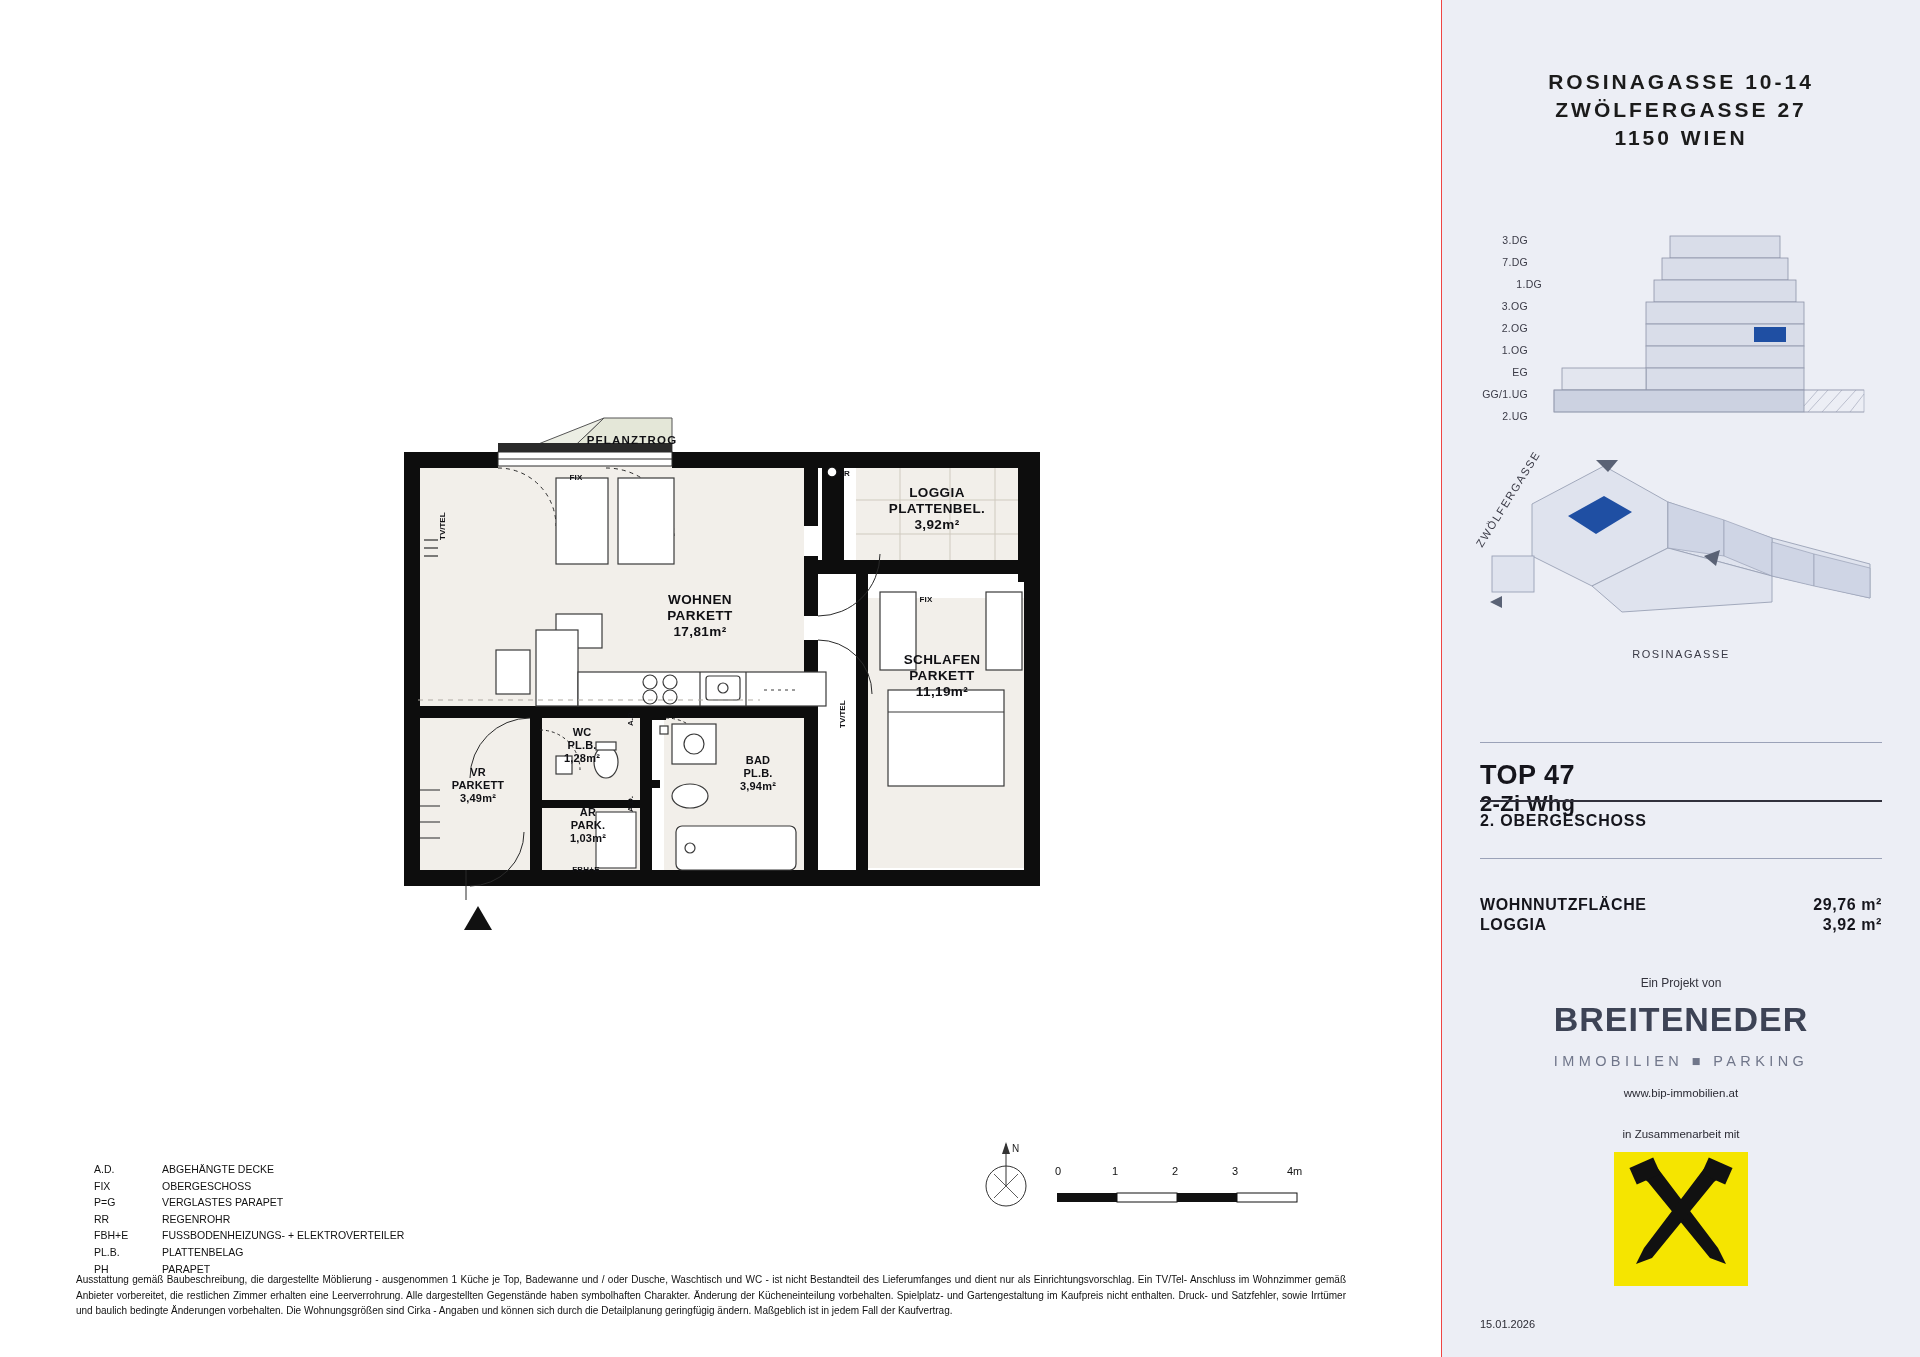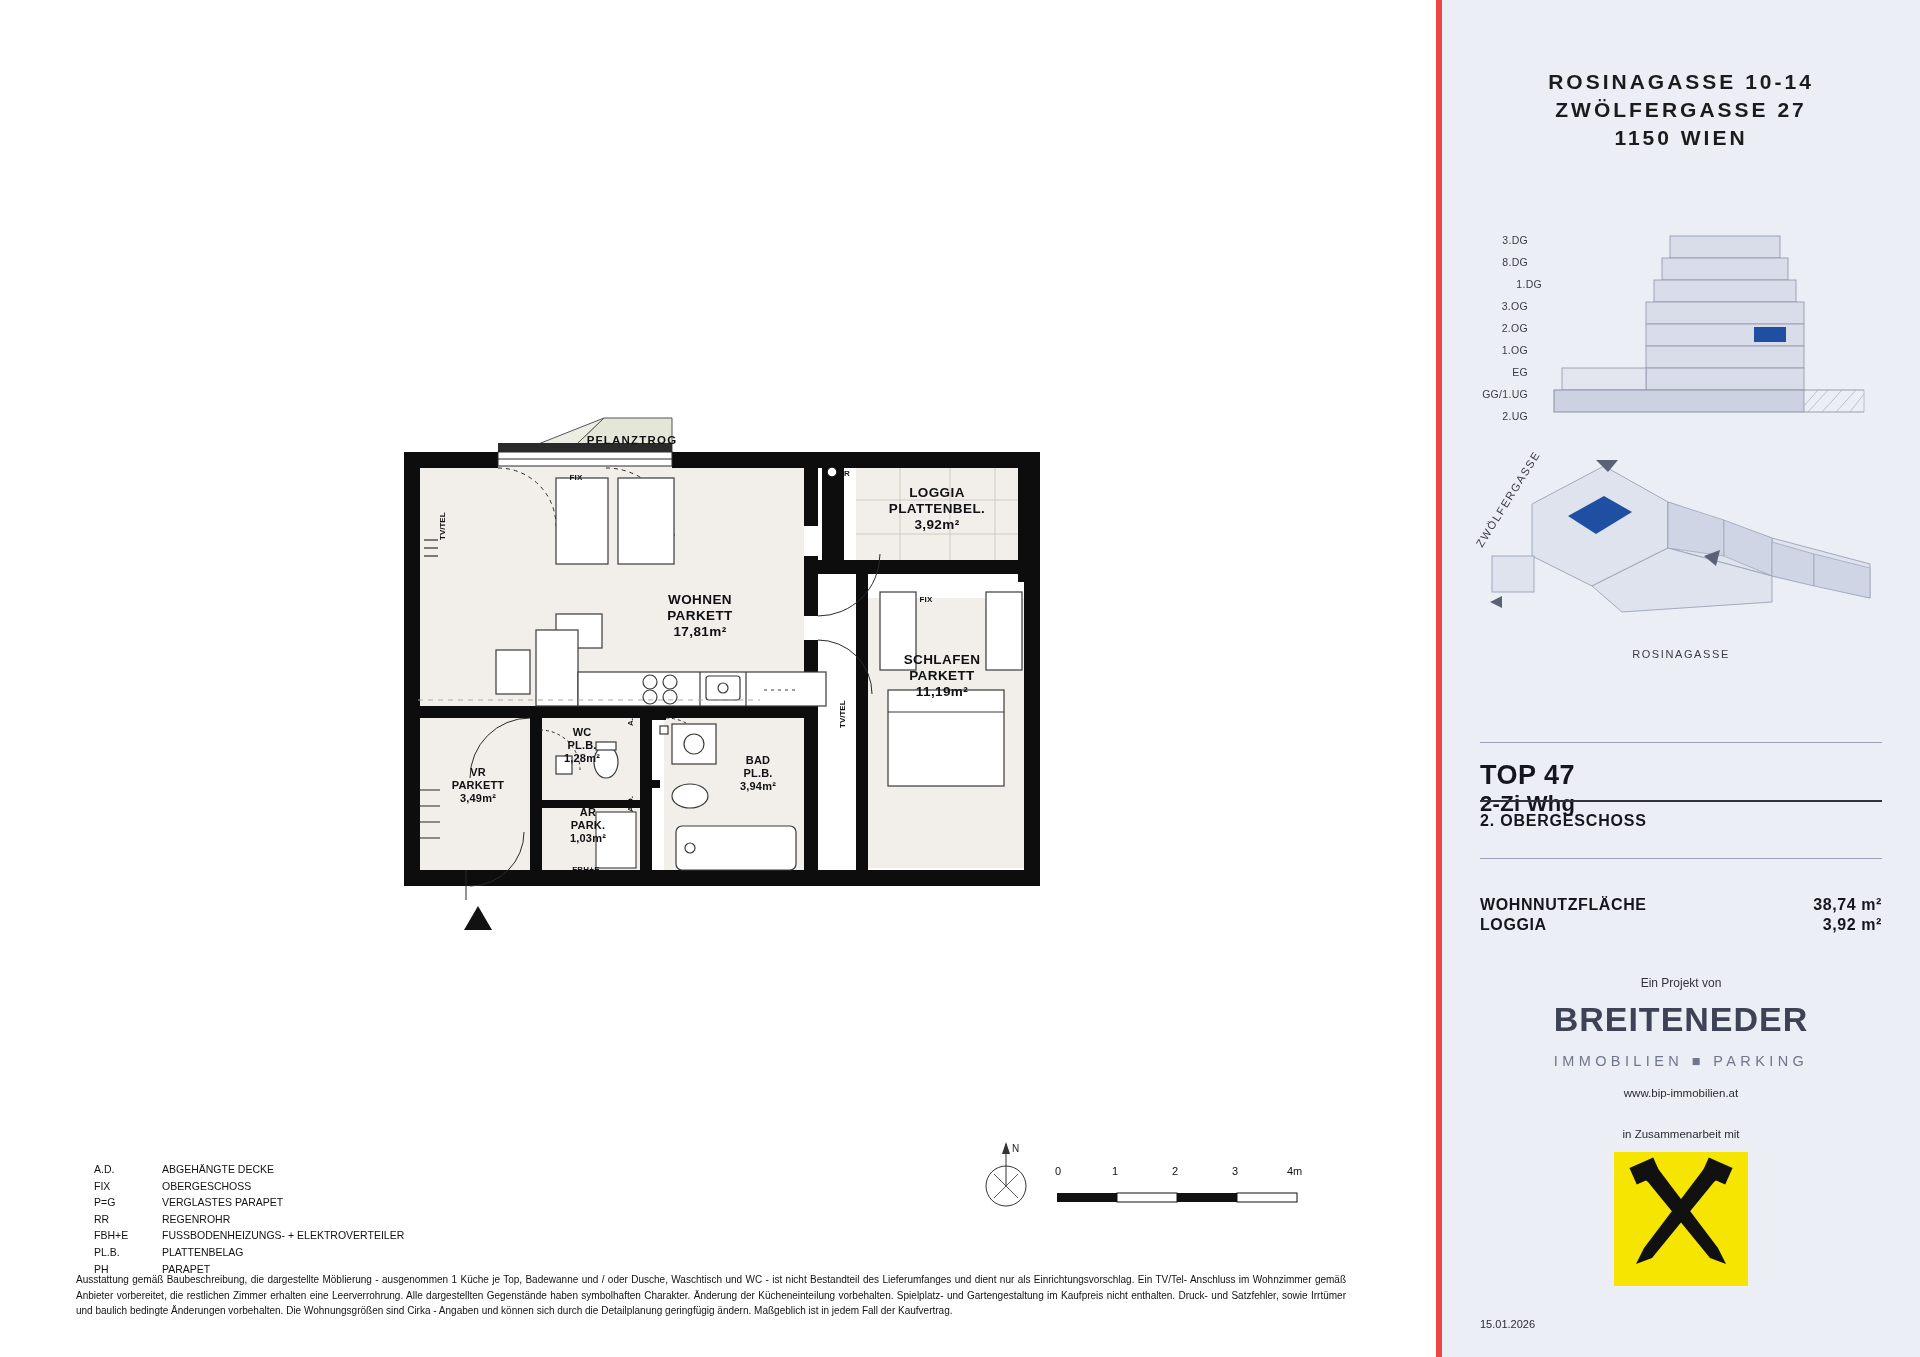--- a/index.html
+++ b/index.html
@@ -7,21 +7,21 @@
     width:1920px;height:1357px;
     background:#ffffff;
     font-family:"Liberation Sans", sans-serif;
     overflow:hidden;
     position:relative;
   }
   
   #right-panel{
     position:absolute;top:0;right:0;width:478px;height:1357px;
     background:#eceef5;
-    border-left:6px solid #ef4444;
+    border-left:1px solid #ef4444;
   }
   #rp-inner{position:absolute;left:0;top:0;width:478px;height:1357px;}
   .rp-title{
     text-align:center;color:#1b1b1b;font-weight:bold;
     letter-spacing:3px;font-size:21px;line-height:28px;
   }
   #title-block{position:absolute;top:68px;left:0;width:478px;}
   
   #elevation{position:absolute;top:228px;left:40px;width:400px;height:215px;}
   .floor-label{
@@ -367,21 +367,21 @@
   <div id="rp-inner">
 
     <div id="title-block">
       <div class="rp-title">ROSINAGASSE 10-14</div>
       <div class="rp-title">ZWÖLFERGASSE 27</div>
       <div class="rp-title">1150 WIEN</div>
     </div>
 
     <div id="elevation">
       <div class="floor-label" style="left:0px;top:6px;">3.DG</div>
-      <div class="floor-label" style="left:0px;top:28px;">8.DG</div>
+      <div class="floor-label" style="left:0px;top:28px;">7.DG</div>
       <div class="floor-label" style="left:14px;top:50px;">1.DG</div>
       <div class="floor-label" style="left:0px;top:72px;">3.OG</div>
       <div class="floor-label" style="left:0px;top:94px;">2.OG</div>
       <div class="floor-label" style="left:0px;top:116px;">1.OG</div>
       <div class="floor-label" style="left:0px;top:138px;">EG</div>
       <div class="floor-label" style="left:-14px;top:160px;width:60px;">GG/1.UG</div>
       <div class="floor-label" style="left:0px;top:182px;">2.UG</div>
 
       <svg class="elev-svg" width="340" height="210" viewBox="0 0 340 210">
         <g stroke="#8d93a8" stroke-width="0.8" fill="#d9dde9">
@@ -453,21 +453,21 @@
     </div>
 
     <div class="hr" style="top:800px;height:2px;background:#31313c;"></div>
 
     <div id="floor-line">2. OBERGESCHOSS</div>
 
     <div class="hr" style="top:858px;"></div>
 
     <div class="area-row" style="top:896px;gap:24px;">
       <span>WOHNNUTZFLÄCHE</span>
-      <span>38,74 m²</span>
+      <span>29,76 m²</span>
     </div>
     <div class="area-row" style="top:916px;">
       <span>LOGGIA</span>
       <span>3,92 m²</span>
     </div>
 
     <div id="project-by">Ein Projekt von</div>
 
     <div id="logo-wrap">
       <div id="logo-main">BREITENEDER</div>

